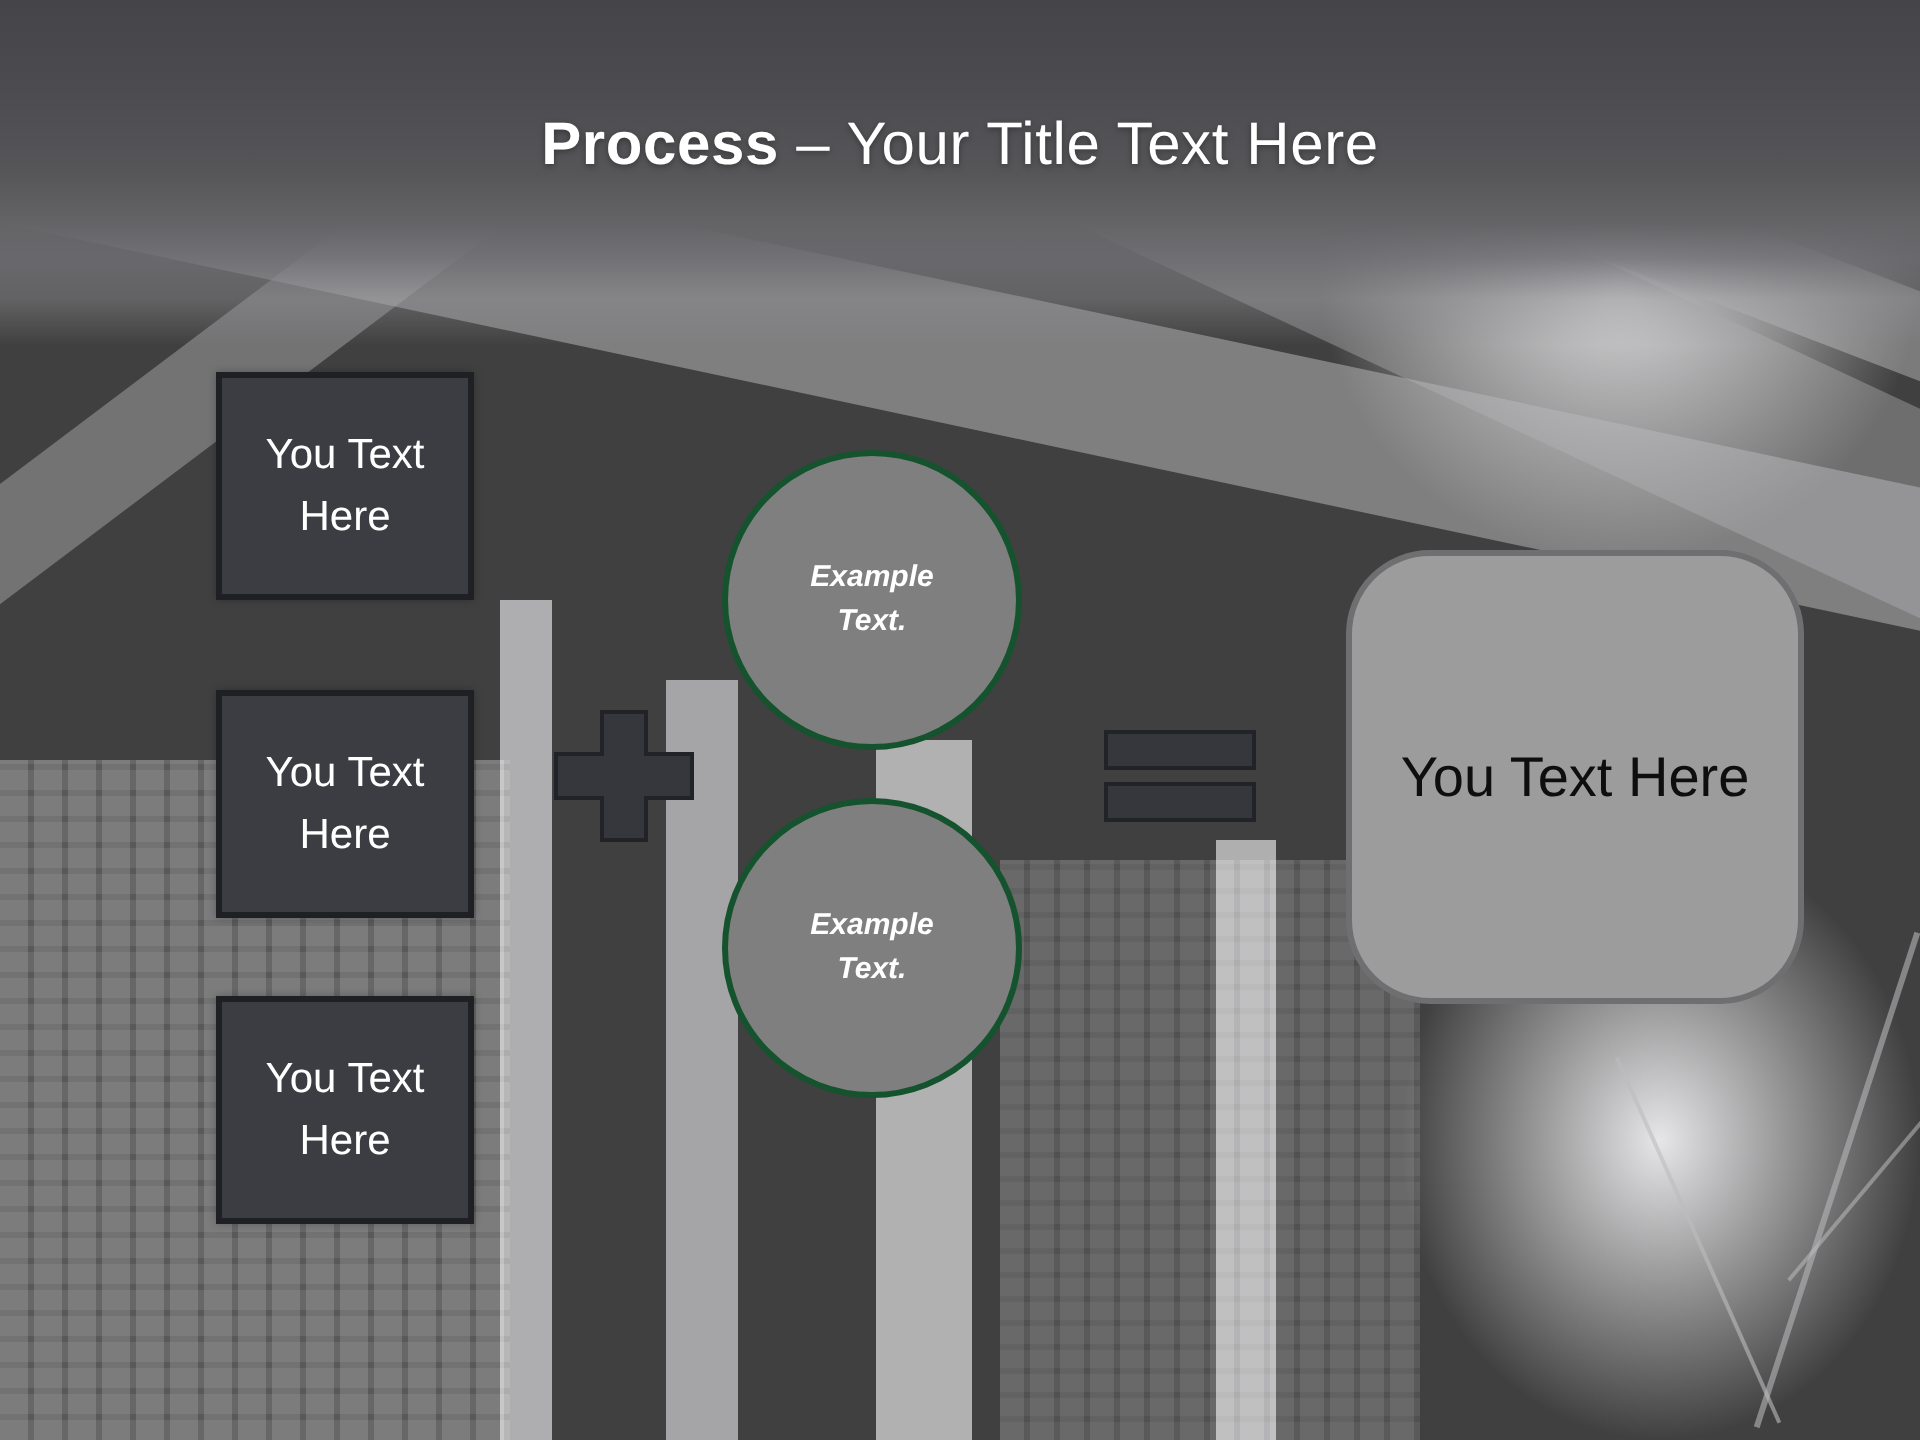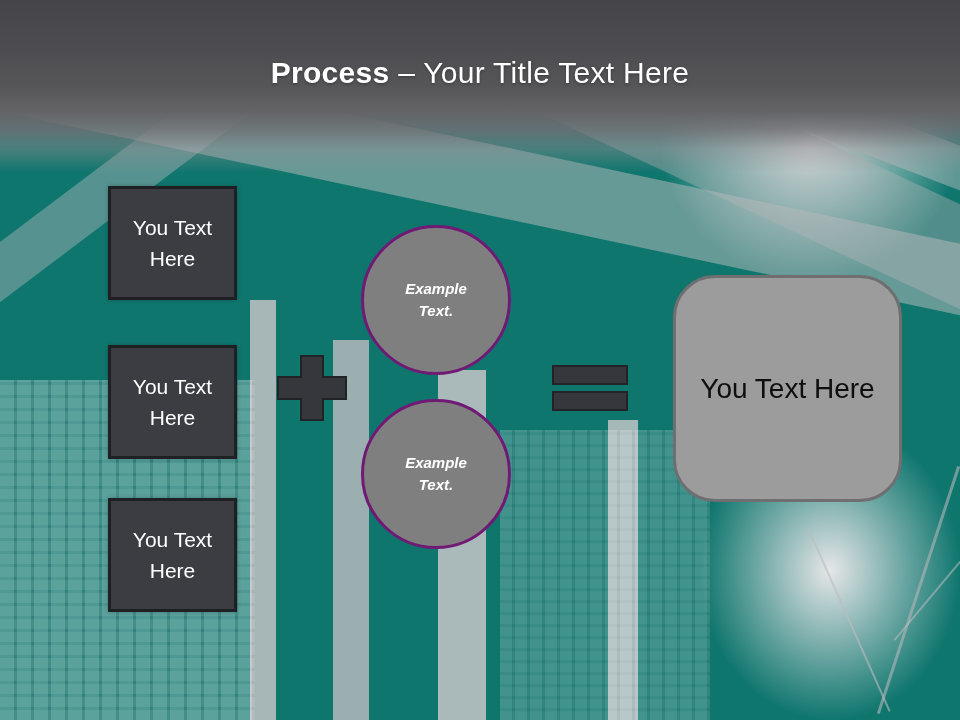--- a/index.html
+++ b/index.html
@@ -1,18 +1,18 @@
 <!DOCTYPE html>
 <html><head>
 <meta charset="utf-8">
 <style>
   html,body{margin:0;padding:0;}
   .slide{
     position:relative;width:960px;height:720px;overflow:hidden;
-    font-family:"Liberation Sans", sans-serif;background:#0f766e;
+    font-family:"Liberation Sans", sans-serif;background:#404040;
   }
   
   .bg{position:absolute;inset:0;}
   .bg div{position:absolute;}
   .bg-sky{right:0;top:120;width:300px;height:280px;
     background:radial-gradient(closest-side, #ededee 0%, rgba(237,237,238,0) 100%);}
   .bg-sky2{right:0;bottom:0;width:260px;height:300px;
     background:radial-gradient(closest-side, #e6e6e8 0%, rgba(230,230,232,0) 100%);}
   .bg-beam-a{left:-60px;top:150px;width:1150px;height:70px;background:#bdbdbf;
     opacity:.5;transform:rotate(12deg);}
@@ -65,21 +65,21 @@
   .input-box.b1{top:174px;} .input-box.b2{top:333px;} .input-box.b3{top:486px;}
   
   .plus{position:absolute;left:277px;top:355px;width:70px;height:66px;}
   .equals{position:absolute;left:552px;top:365px;width:76px;height:48px;}
   .equals .bar{width:76px;height:20px;background:#36373c;border:2px solid #222327;
     box-sizing:border-box;}
   .equals .bar + .bar{margin-top:6px;}
   
   .circle{
     position:absolute;left:361px;width:150px;height:150px;border-radius:50%;
-    background:#7f7f7f;border:3px solid #701a75;box-sizing:border-box;
+    background:#7f7f7f;border:3px solid #14532d;box-sizing:border-box;
     display:flex;align-items:center;justify-content:center;
     color:#ffffff;font-size:15px;font-weight:700;font-style:italic;
     line-height:1.5;text-align:center;white-space:pre-line;
   }
   .circle.c1{top:225px;} .circle.c2{top:399px;}
   
   .result-box{
     position:absolute;left:673px;top:275px;width:229px;height:227px;
     background:#9c9c9c;border:3px solid #6f6f72;border-radius:42px;
     box-sizing:border-box;display:flex;align-items:center;justify-content:center;

